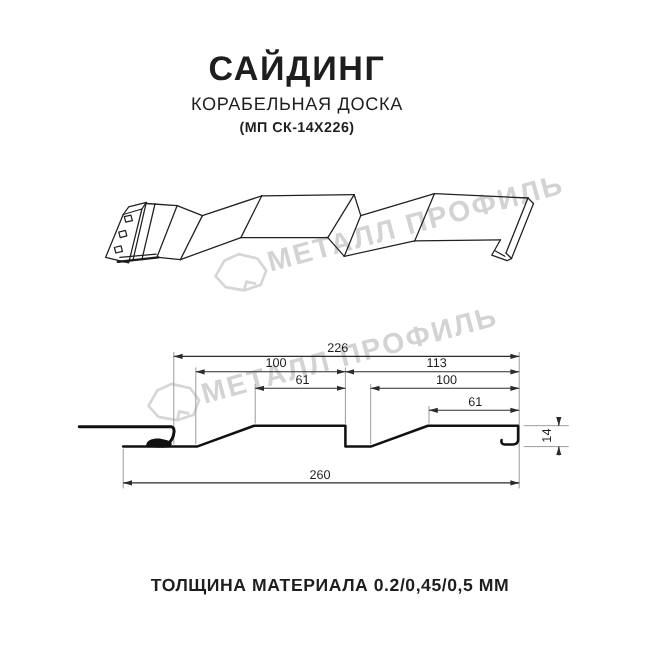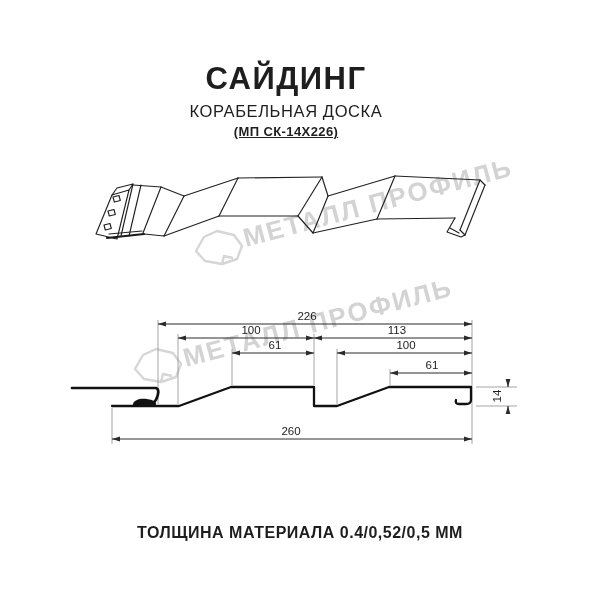--- a/index.html
+++ b/index.html
@@ -1,23 +1,23 @@
 <!DOCTYPE html>
 <html><head>
 <meta charset="utf-8">
 <style>
   html,body{margin:0;padding:0;}
   body{
     width:600px;height:600px;position:relative;background:#ffffff;
     font-family:"Liberation Sans", sans-serif;color:#1e1e1e;overflow:hidden;
   }
-  .header{position:absolute;top:47px;left:16px;width:540px;text-align:center;margin-top:16px;}
+  .header{position:absolute;top:47px;left:0;width:540px;text-align:center;}
   .title{font-size:31px;font-weight:800;letter-spacing:1.5px;line-height:32px;}
   .subtitle{font-size:16.5px;font-weight:400;letter-spacing:.6px;margin-top:7px;}
-  .model{font-size:13px;font-weight:600;letter-spacing:.4px;margin-top:3px;text-decoration:underline;}
+  .model{font-size:13px;font-weight:600;letter-spacing:.4px;margin-top:3px;}
   .footer{position:absolute;top:524px;left:0;width:600px;text-align:center;
     font-size:16px;font-weight:600;letter-spacing:.5px;}
   svg{position:absolute;top:0;left:0;}
   .dim-label{font-size:11.5px;fill:#1c1c1c;font-weight:400;}
   .wm-text{font-size:26px;font-weight:700;letter-spacing:2px;fill:#d3d3d3;}
   .wm-logo{fill:none;stroke:#d6d6d6;stroke-width:2.4;stroke-linejoin:round;}
   .l3d{fill:none;stroke:#212121;stroke-width:1.15;stroke-linejoin:round;stroke-linecap:round;}
   .l3d-thick{fill:none;stroke:#1a1a1a;stroke-width:2.1;stroke-linecap:round;}
   .prof{fill:none;stroke:#111111;stroke-width:2.3;stroke-linejoin:round;stroke-linecap:round;}
   .prof-adj{fill:none;stroke:#111111;stroke-width:2.7;stroke-linecap:round;}
@@ -132,13 +132,13 @@
       <text class="dim-label" x="275" y="349">61</text>
       <text class="dim-label" x="397" y="334">113</text>
       <text class="dim-label" x="406" y="349">100</text>
       <text class="dim-label" x="432" y="369">61</text>
       <text class="dim-label" x="291" y="435">260</text>
       <text class="dim-label" x="501" y="396" transform="rotate(-90 501 396)">14</text>
     </g>
   </g>
 </svg>
 
-<div class="footer">ТОЛЩИНА МАТЕРИАЛА 0.4/0,52/0,5 ММ</div>
+<div class="footer">ТОЛЩИНА МАТЕРИАЛА 0.2/0,45/0,5 ММ</div>
 
 </body></html>

